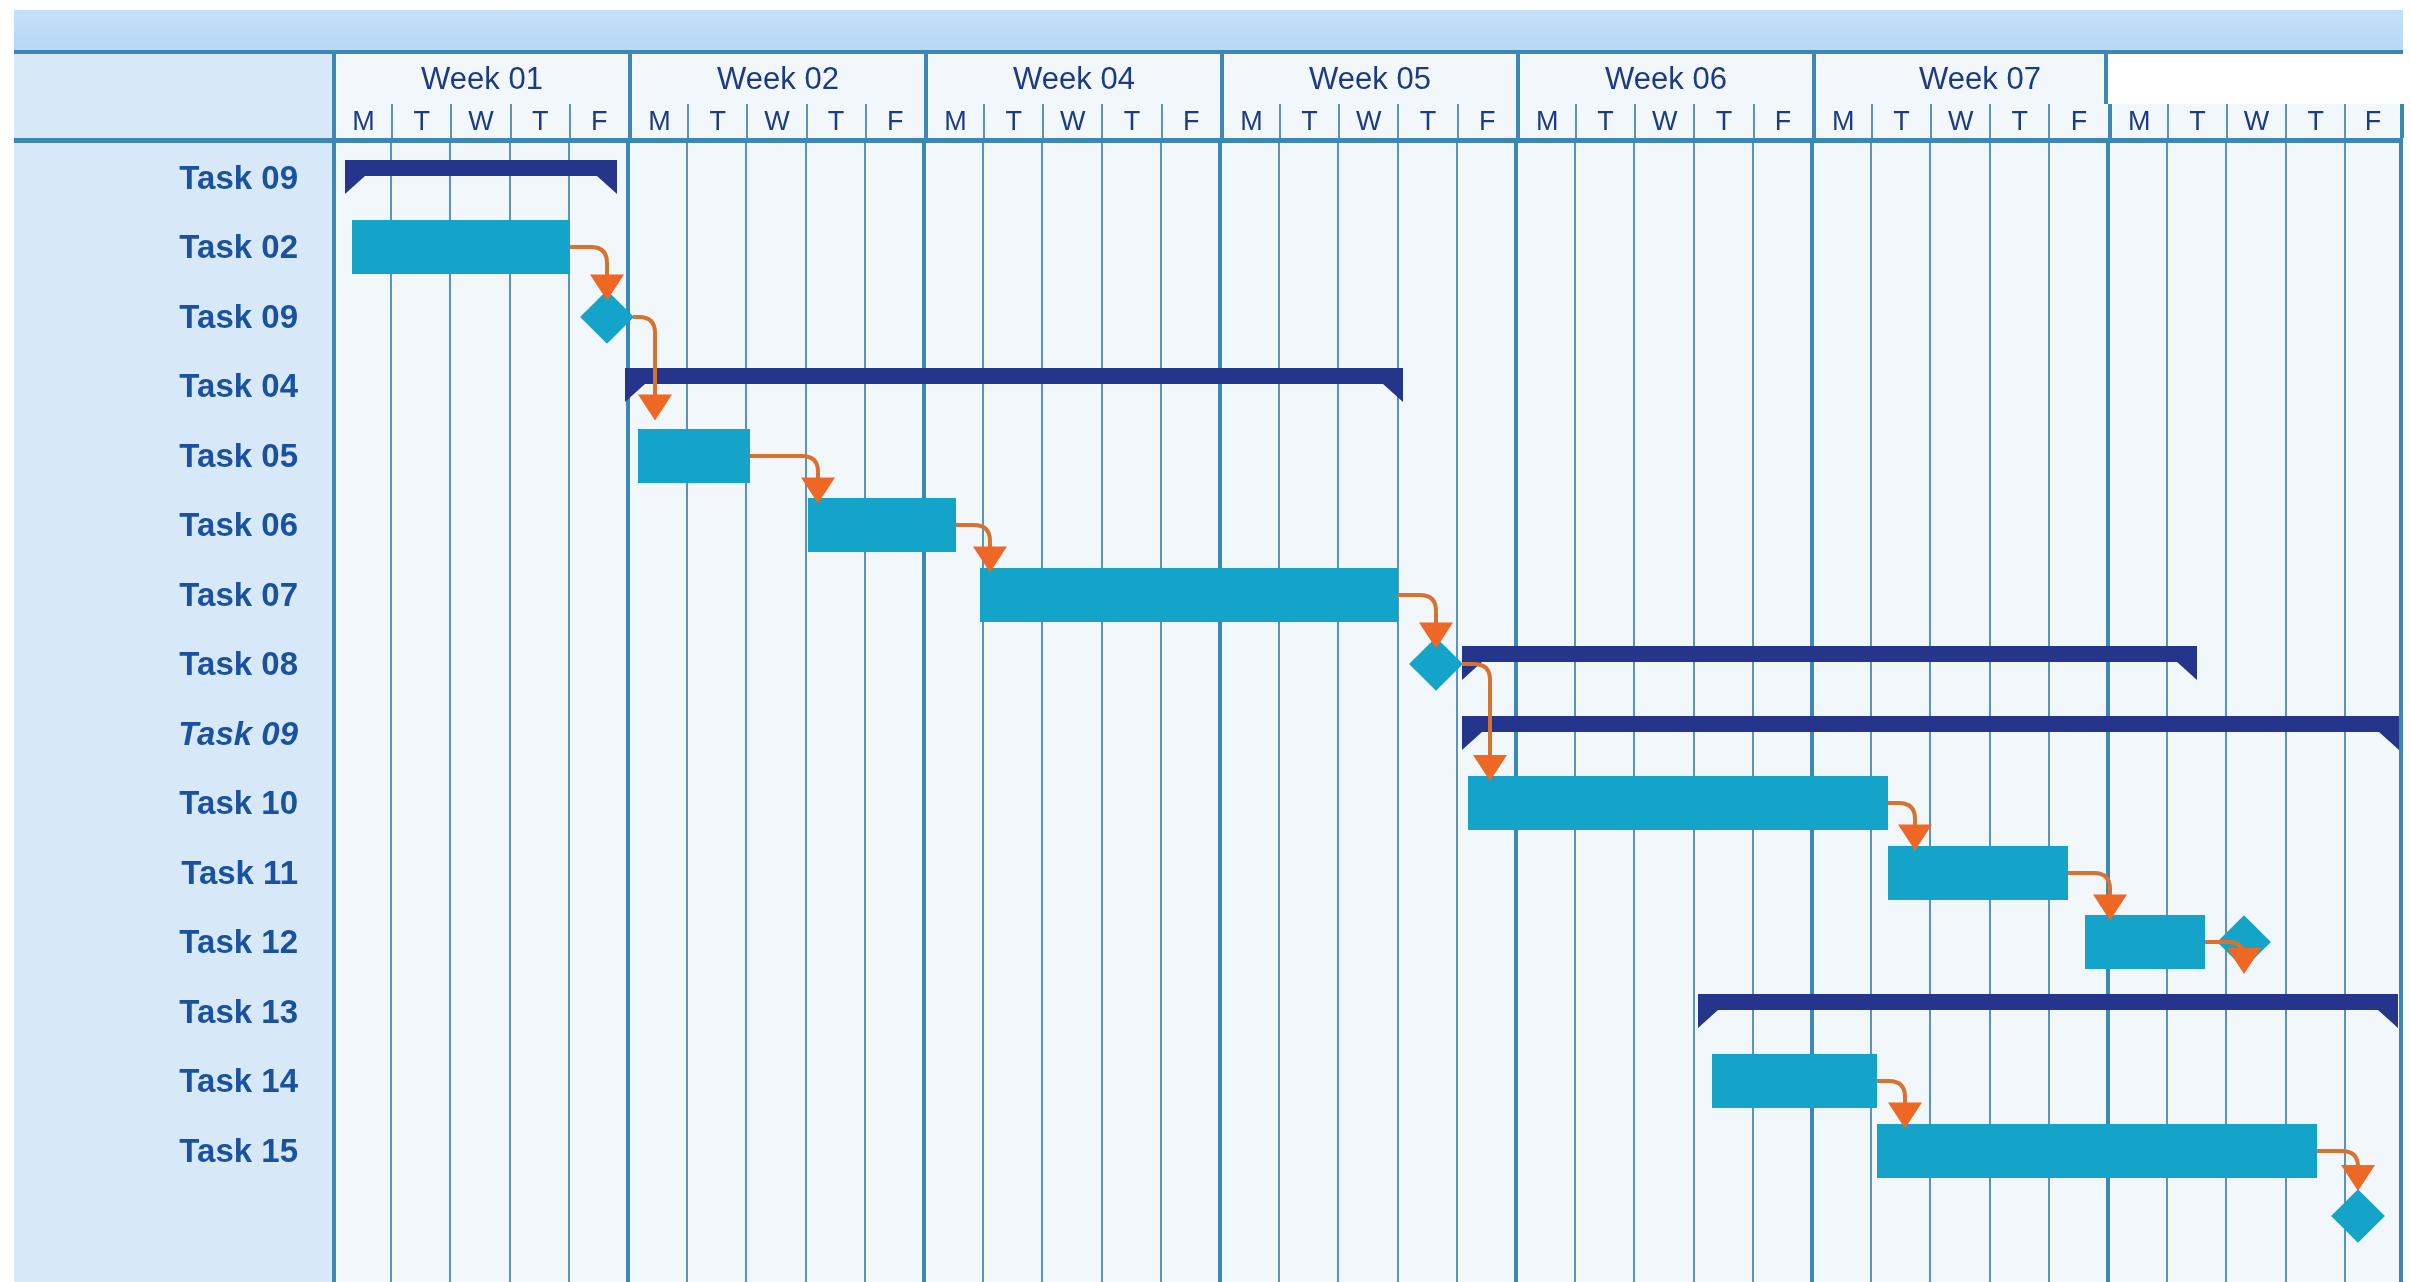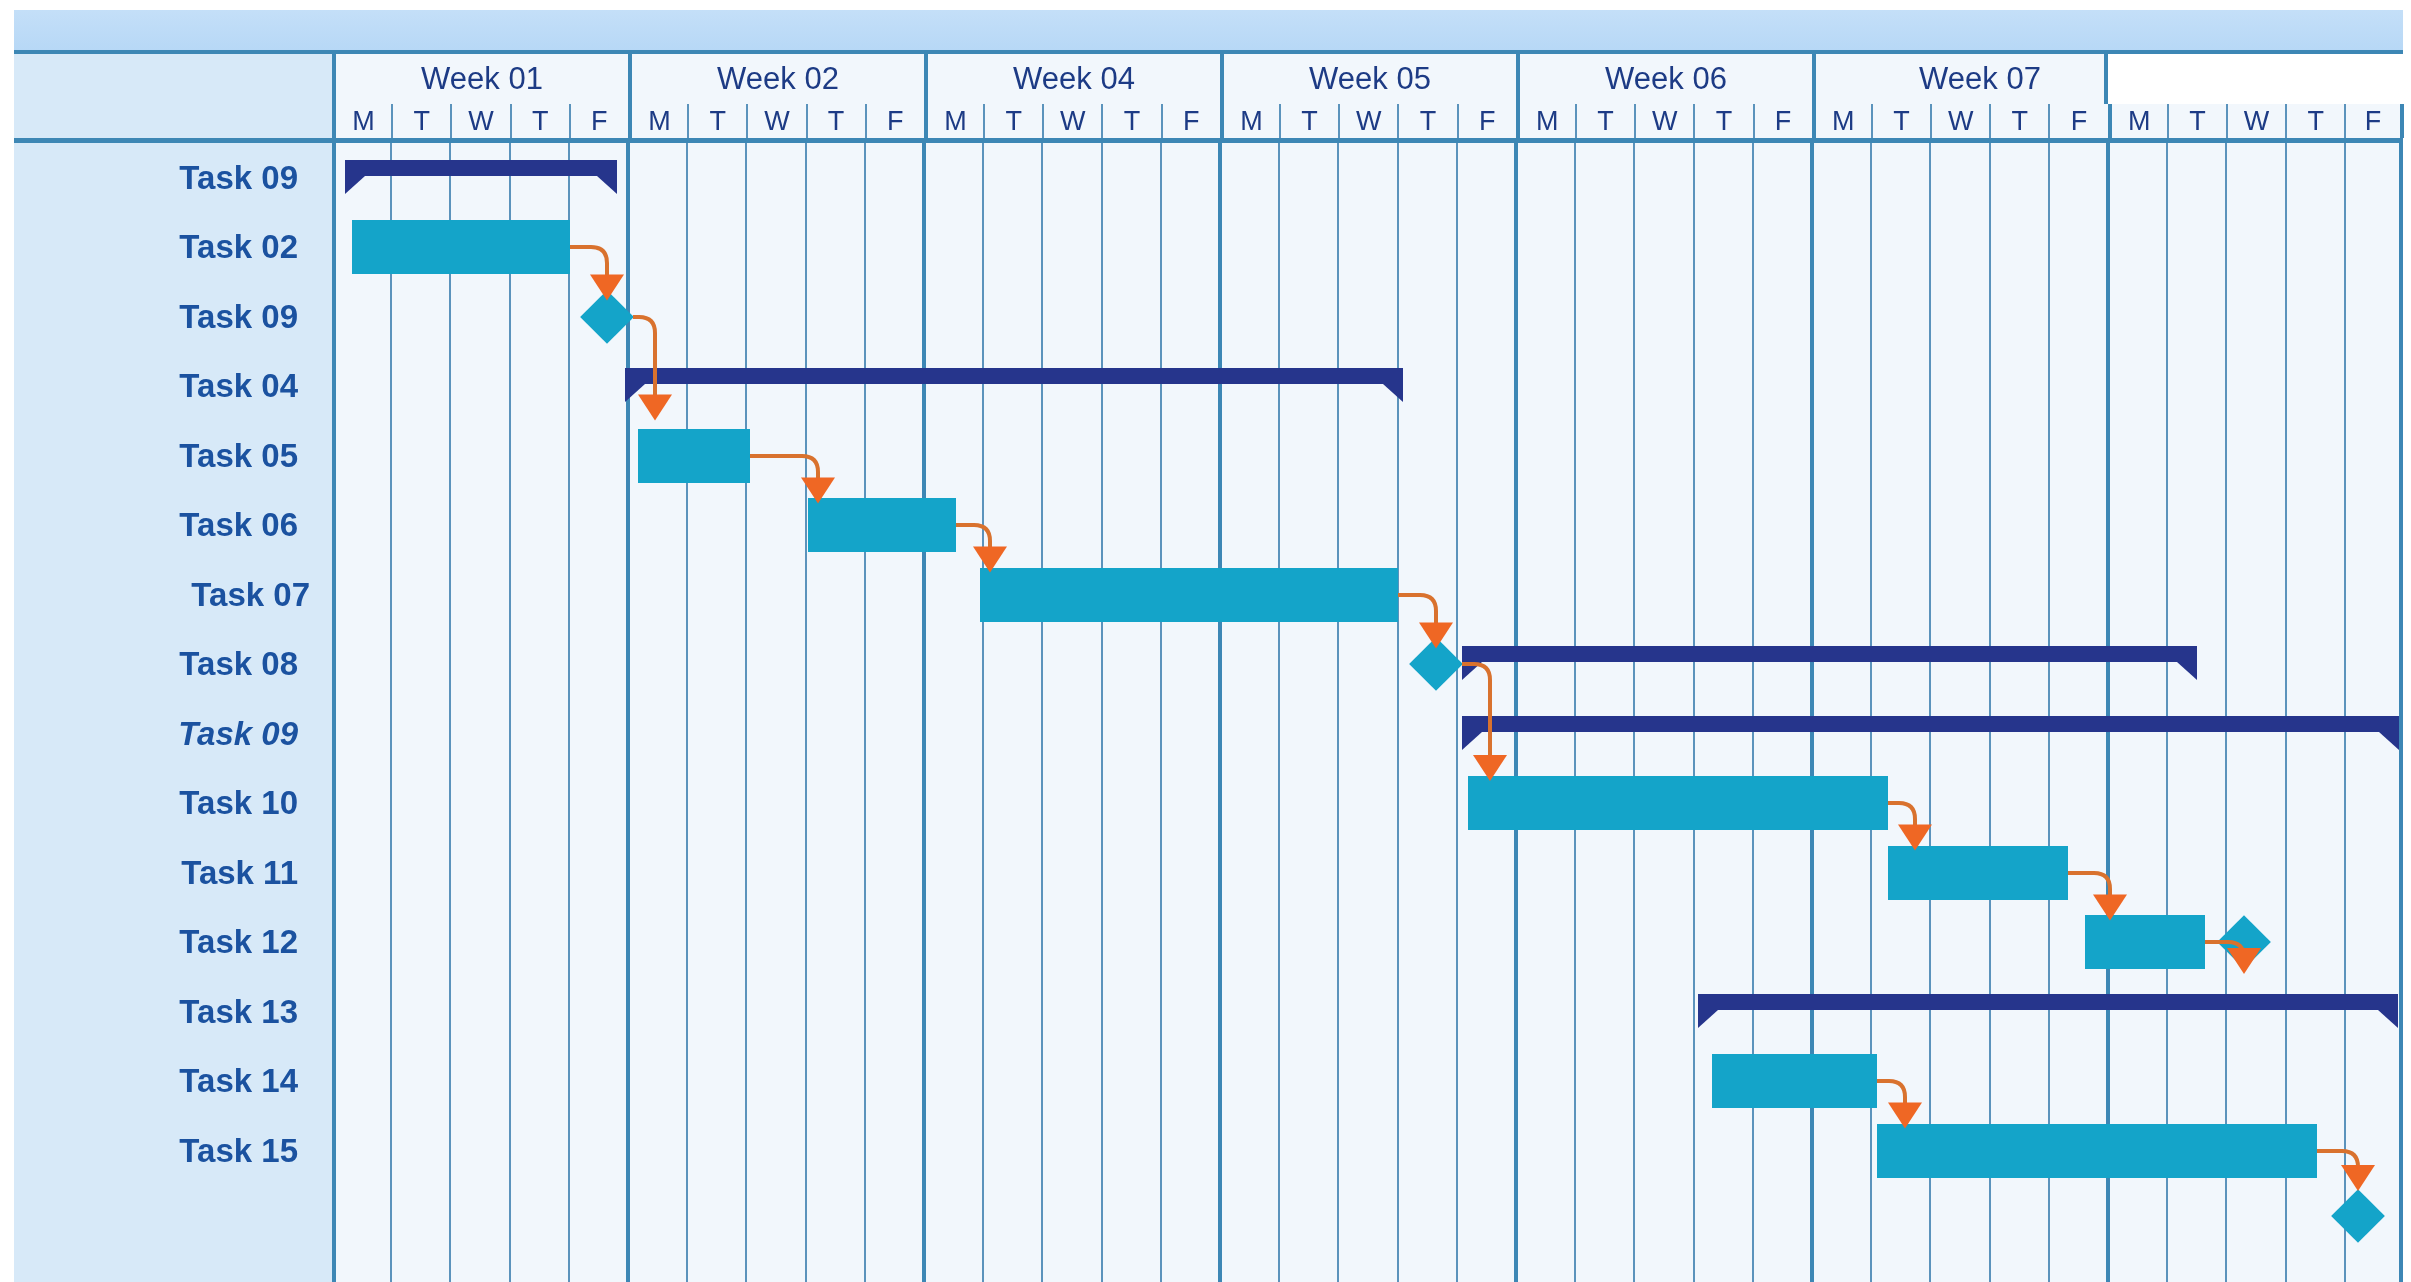--- a/index.html
+++ b/index.html
@@ -174,21 +174,21 @@
   <div class="hdr-rule"></div>
 
   <div class="body-left"></div>
   <div class="tasklabels" id="task-labels">
       <div class="tasklabel" style="top: 17.75px;">Task 09</div>
       <div class="tasklabel" style="top: 87.25px;">Task 02</div>
       <div class="tasklabel" style="top: 156.75px;">Task 09</div>
       <div class="tasklabel" style="top: 226.25px;">Task 04</div>
       <div class="tasklabel" style="top: 295.75px;">Task 05</div>
       <div class="tasklabel" style="top: 365.25px;">Task 06</div>
-      <div class="tasklabel" style="top: 434.75px; margin-left: 12px;">Task 07</div>
+      <div class="tasklabel" style="top: 434.75px;">Task 07</div>
       <div class="tasklabel" style="top: 504.25px;">Task 08</div>
       <div class="tasklabel" style="top: 574px; font-style: italic;">Task 09</div>
       <div class="tasklabel" style="top: 643.25px;">Task 10</div>
       <div class="tasklabel" style="top: 712.75px;">Task 11</div>
       <div class="tasklabel" style="top: 782.25px;">Task 12</div>
       <div class="tasklabel" style="top: 851.75px;">Task 13</div>
       <div class="tasklabel" style="top: 921.25px;">Task 14</div>
       <div class="tasklabel" style="top: 990.75px;">Task 15</div>
     </div>
 

